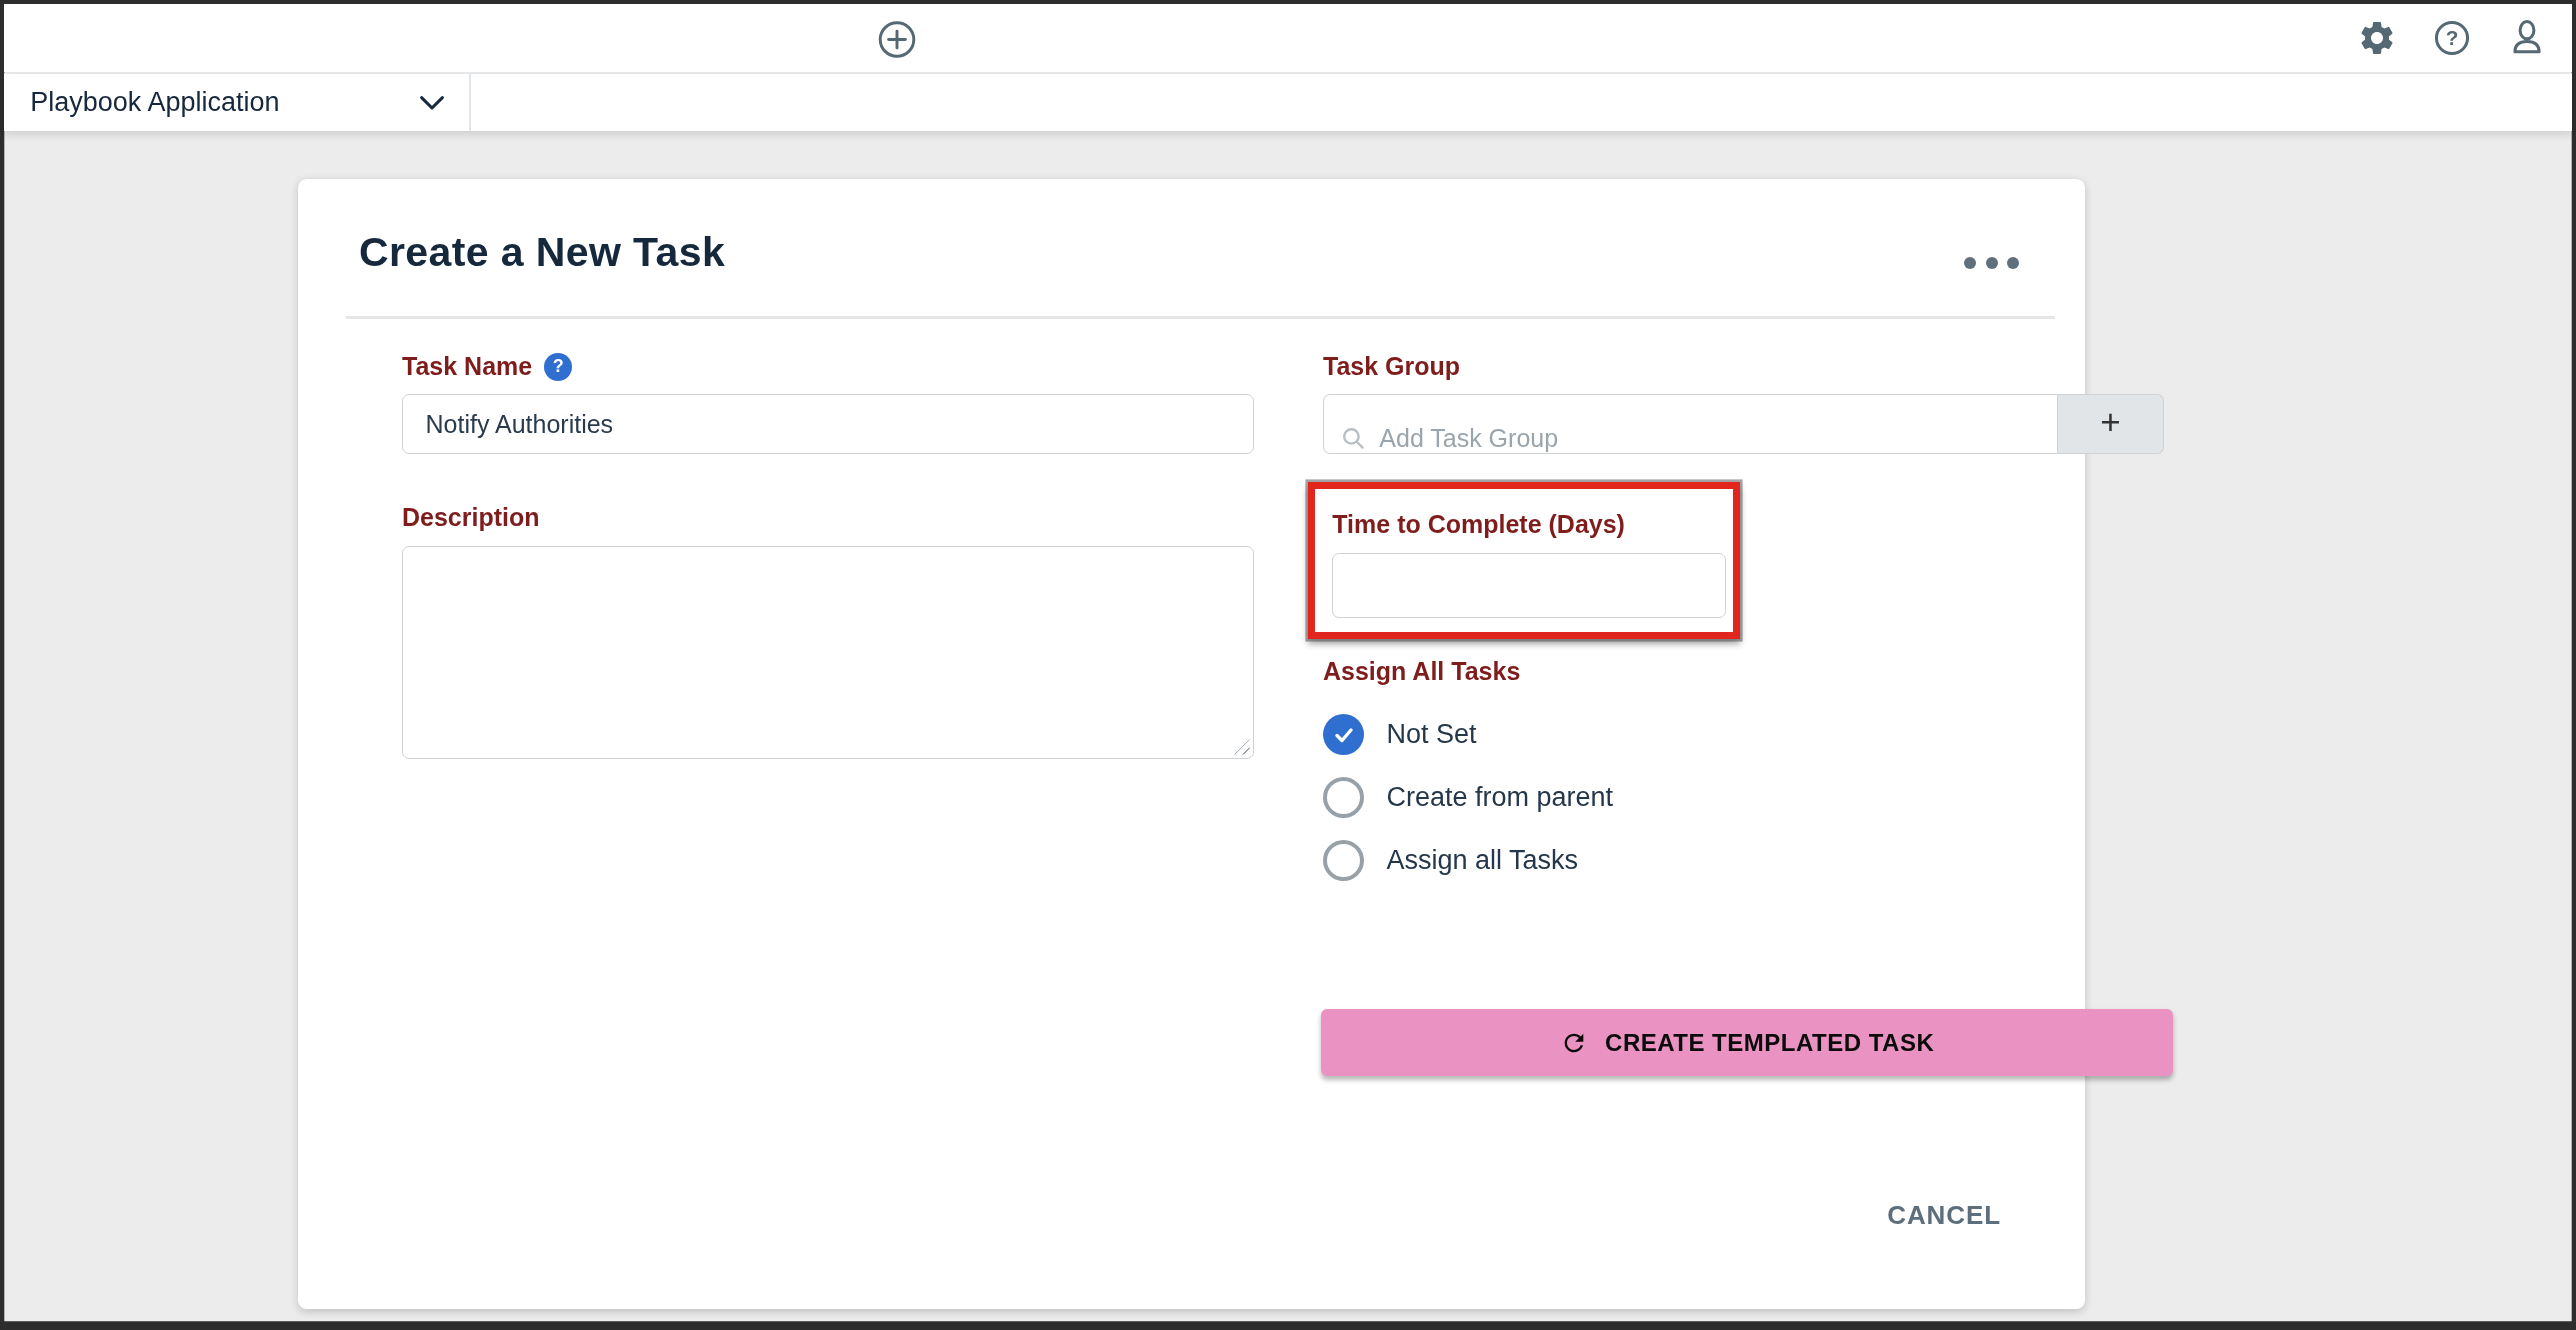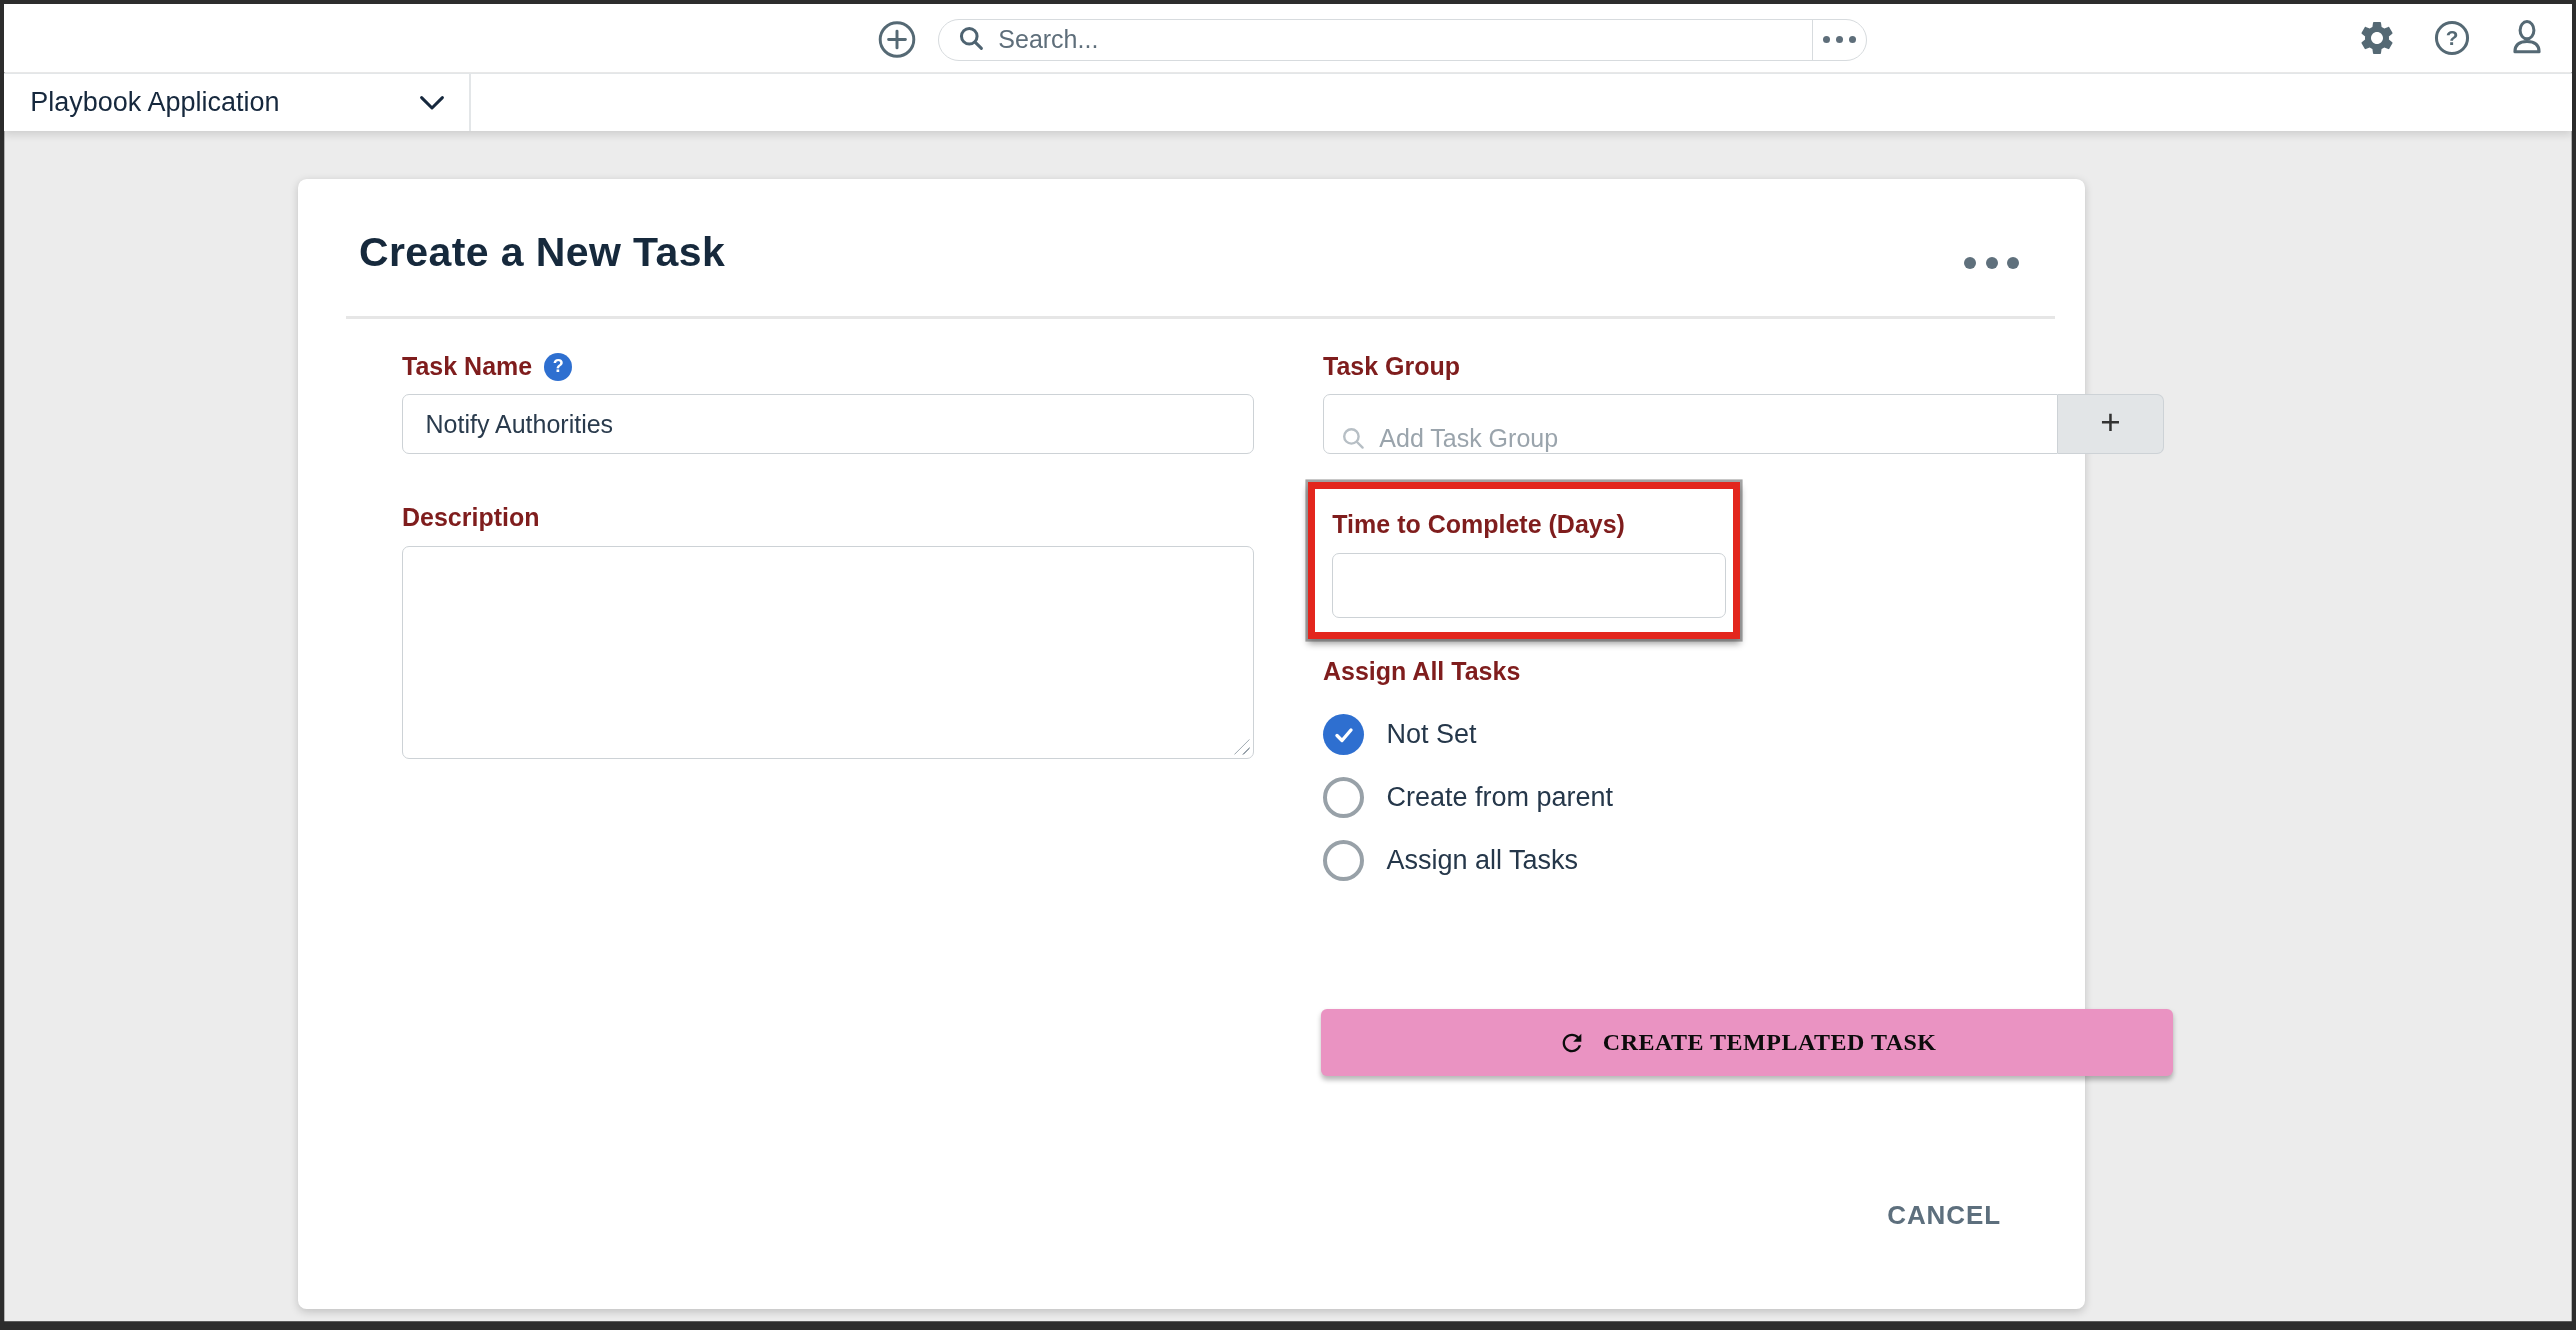--- a/index.html
+++ b/index.html
@@ -106,55 +106,39 @@
     width:41px; height:41px; border-radius:50%; background:#fff; border:4.3px solid #98a1a8; flex:0 0 auto;
   }
   .radio-circle.checked { border:none; background:#2e6fd0; display:flex; align-items:center; justify-content:center; }
   .radio-label { font-size:27px; color:#25374a; }
   .submit-btn {
     position:absolute; left:1023px; top:830px; width:852px; height:67px; border:none; border-radius:6px;
     background:#ea93c2; box-shadow:0 3.5px 5.2px rgba(0,0,0,0.28); cursor:pointer;
     display:flex; align-items:center; justify-content:center; gap:17.3px;
   }
   .submit-label { font-size:24px; font-weight:bold; color:#0c0c0c; letter-spacing:0.5px;
-                  font-family:Liberation Serif, serif; }
+                  font-family:Liberation Sans, sans-serif; }
   .cancel-link {
     position:absolute; right:84px; top:1021px; font-size:26px; font-weight:bold; color:#5d6f7d;
     letter-spacing:0.9px; cursor:pointer; background:none; border:none; font-family:"Liberation Sans", sans-serif;
   }
 </style>
 </head>
 <body>
 
 <div class="frame">
 
   <div class="topbar">
     <div class="plus-circle tb-icon">
       <svg width="43" height="43" viewBox="0 0 50 50">
         <circle cx="25" cy="25" r="20" fill="none" stroke="#556974" stroke-width="3.5"></circle>
         <path d="M25 15 v20 M15 25 h20" stroke="#556974" stroke-width="3.5" stroke-linecap="round"></path>
       </svg>
     </div>
 
-    <div class="search-pill">
-      <div class="search-main">
-        <span>
-          <svg width="26" height="26" viewBox="0 0 30 30">
-            <circle cx="13" cy="13" r="9" fill="none" stroke="#4e6371" stroke-width="3.5"></circle>
-            <path d="M20 20 L27 27" stroke="#4e6371" stroke-width="3.5" stroke-linecap="round"></path>
-          </svg>
-        </span>
-        <input class="search-input" type="text" placeholder="Search..." style="">
-      </div>
-      <div class="search-more">
-        <i></i>
-          <i></i>
-          <i></i>
-      </div>
-    </div>
 
     <div class="topbar-right">
       <div class="tb-icon">
         <svg width="40" height="40" viewBox="0 0 24 24">
           <path fill="#556974" d="M19.14 12.94c.04-.3.06-.61.06-.94 0-.32-.02-.64-.07-.94l2.03-1.58c.18-.14.23-.41.12-.61l-1.92-3.32c-.12-.22-.37-.29-.59-.22l-2.39.96c-.5-.38-1.03-.7-1.62-.94l-.36-2.54c-.04-.24-.24-.41-.48-.41h-3.84c-.24 0-.43.17-.47.41l-.36 2.54c-.59.24-1.13.57-1.62.94l-2.39-.96c-.22-.08-.47 0-.59.22L2.74 8.87c-.12.21-.08.47.12.61l2.03 1.58c-.05.3-.09.63-.09.94s.02.64.07.94l-2.03 1.58c-.18.14-.23.41-.12.61l1.92 3.32c.12.22.37.29.59.22l2.39-.96c.5.38 1.03.7 1.62.94l.36 2.54c.05.24.24.41.48.41h3.84c.24 0 .44-.17.47-.41l.36-2.54c.59-.24 1.13-.56 1.62-.94l2.39.96c.22.08.47 0 .59-.22l1.92-3.32c.12-.22.07-.47-.12-.61l-2.01-1.58zM12 15.6c-1.98 0-3.6-1.62-3.6-3.6s1.62-3.6 3.6-3.6 3.6 1.62 3.6 3.6-1.62 3.6-3.6 3.6z"></path>
         </svg>
       </div>
       <div class="tb-icon">
         <svg width="38" height="38" viewBox="0 0 44 44">
           <circle cx="22" cy="22" r="18" fill="none" stroke="#556974" stroke-width="3.5"></circle>

